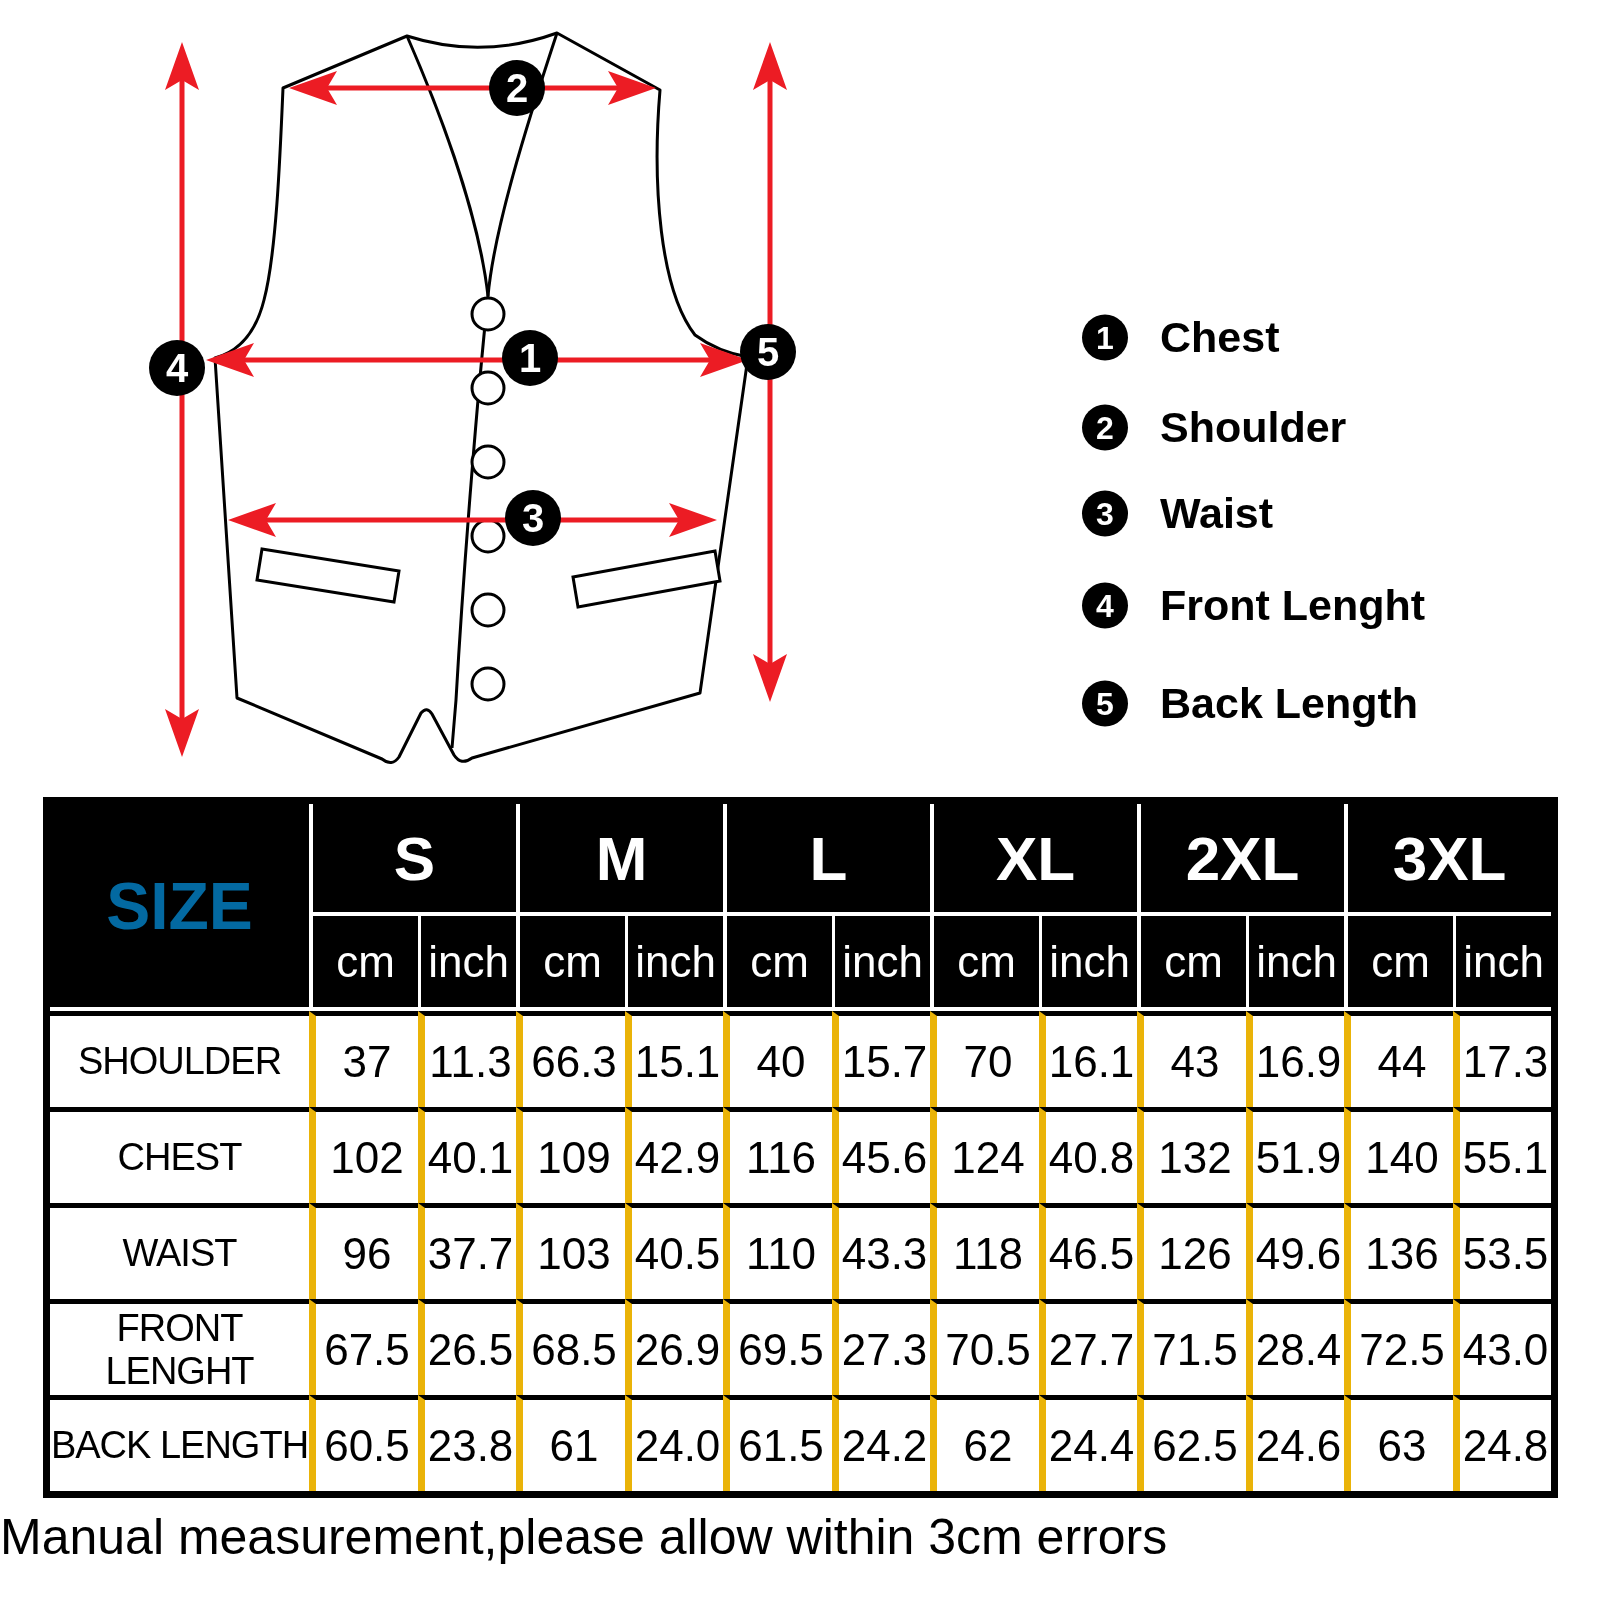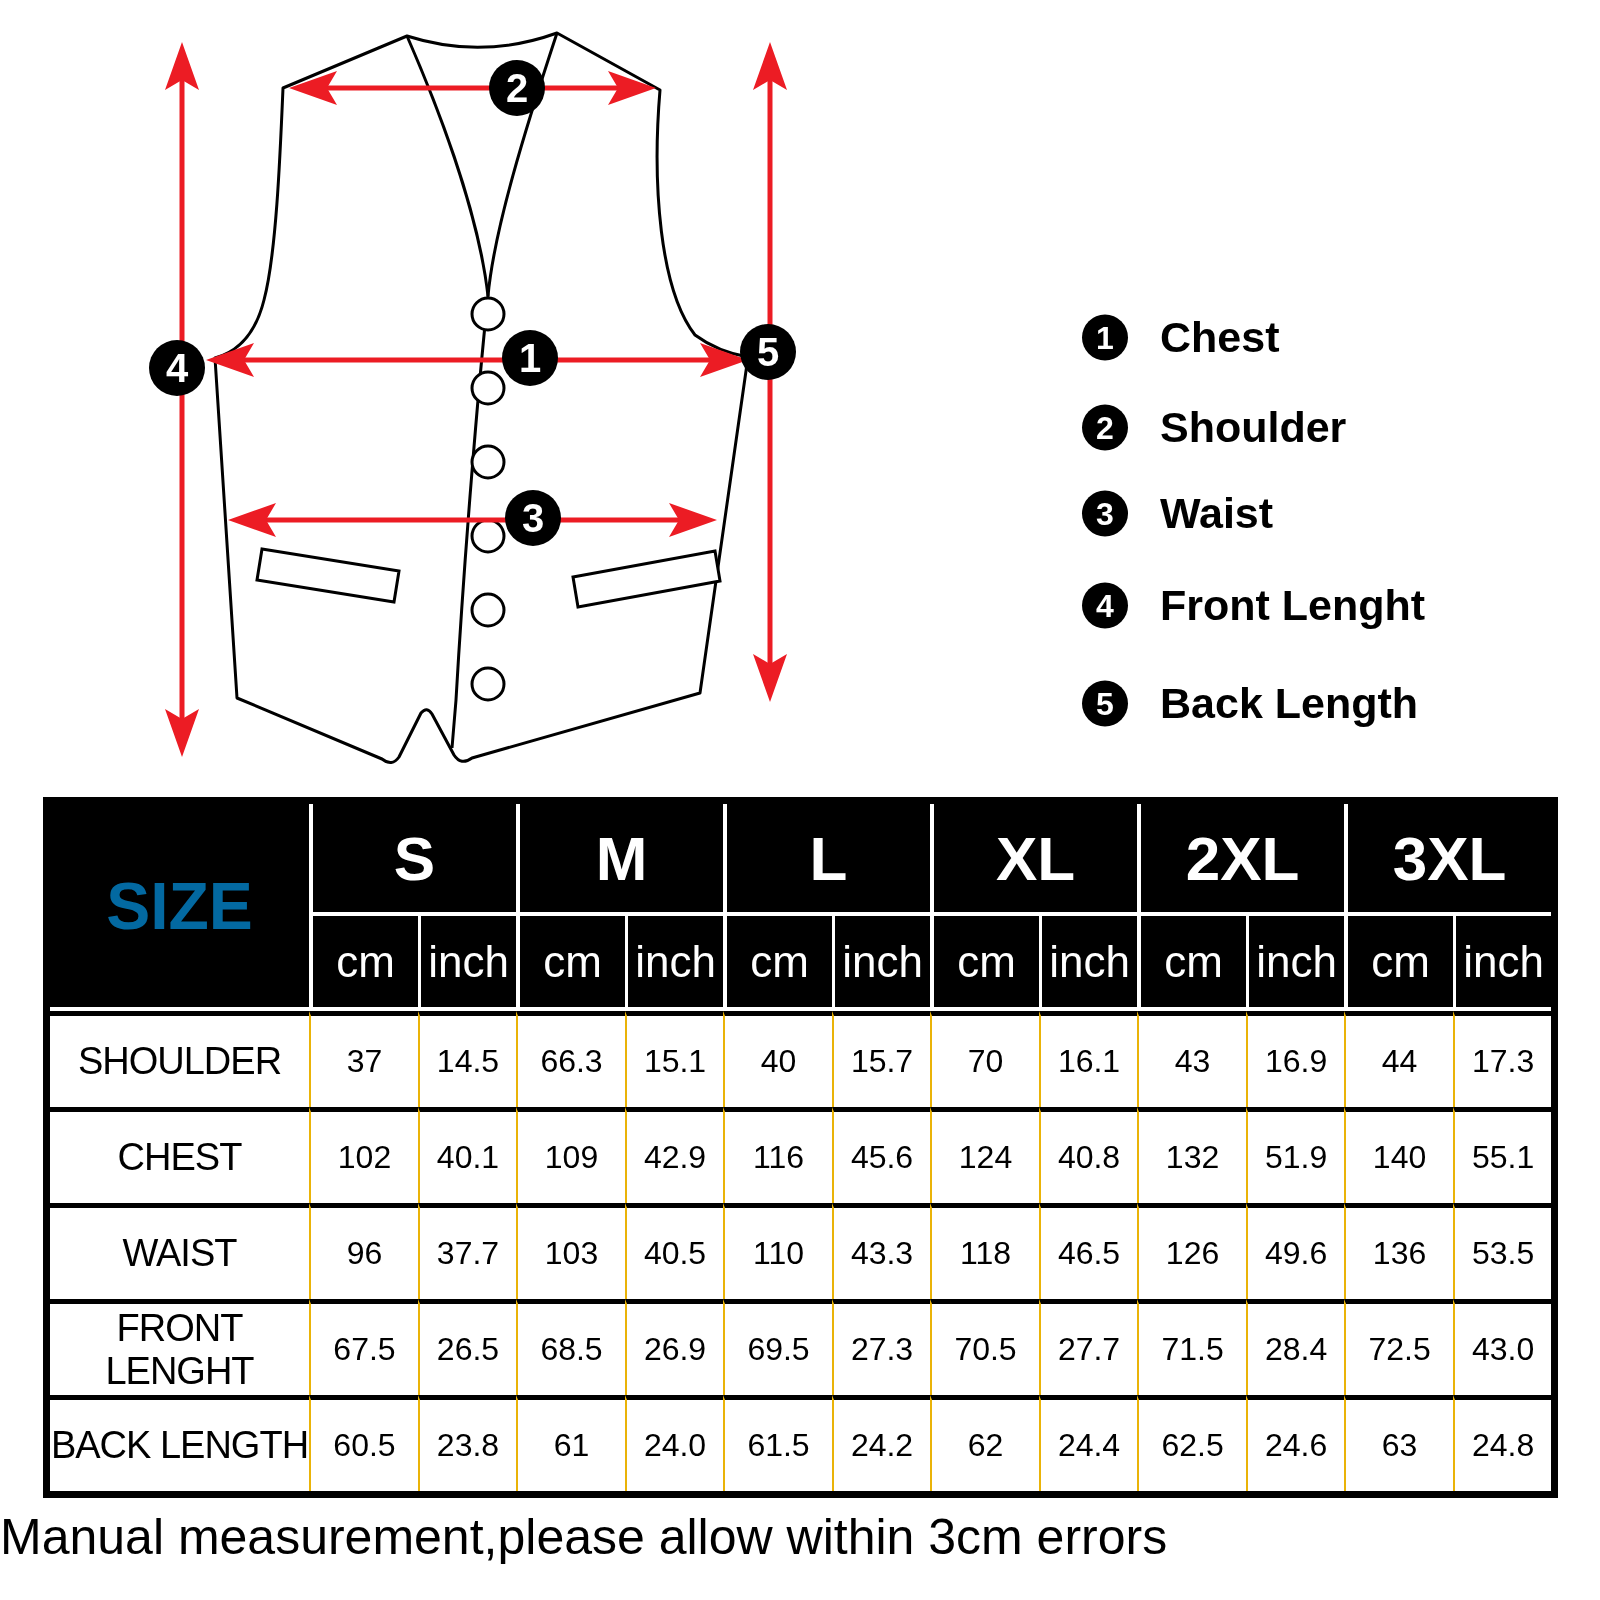--- a/index.html
+++ b/index.html
@@ -35,21 +35,21 @@
   td.size-head{
     background:#000;color:#fff;font-size:62px;font-weight:bold;
     border-left:4px solid #fff;border-bottom:4px solid #fff;
   }
   td.unit{
     background:#000;color:#fff;font-size:44px;
     border-left:3px solid #fff;border-bottom:4px solid #fff;
   }
   td.unit.group-start{border-left:4px solid #fff;}
   td.row-label{font-size:38px;border-top:5px solid #000;letter-spacing:-1px;}
-  td.val{font-size:32px;border-top:5px solid #000;border-left:2px solid #eab308;}
+  td.val{font-size:44px;border-top:5px solid #000;border-left:7px solid #eab308;}
   
   .caption{position:absolute;left:0;width:1600px;top:1508px;text-align:left;font-size:50px;}
 </style>
 </head>
 <body>
 
 <div class="canvas">
 
   <svg class="vest-svg" width="840" height="780" viewBox="0 0 840 780">
 
@@ -172,21 +172,21 @@
       <td class="unit group-start">cm</td>
       <td class="unit">inch</td>
       <td class="unit group-start">cm</td>
       <td class="unit">inch</td>
       <td class="unit group-start">cm</td>
       <td class="unit">inch</td>
     </tr>
     <tr style="height:96px">
       <td class="row-label">SHOULDER</td>
       <td class="val">37</td>
-      <td class="val">14.5</td>
+      <td class="val">11.3</td>
       <td class="val">66.3</td>
       <td class="val">15.1</td>
       <td class="val">40</td>
       <td class="val">15.7</td>
       <td class="val">70</td>
       <td class="val">16.1</td>
       <td class="val">43</td>
       <td class="val">16.9</td>
       <td class="val">44</td>
       <td class="val">17.3</td>

